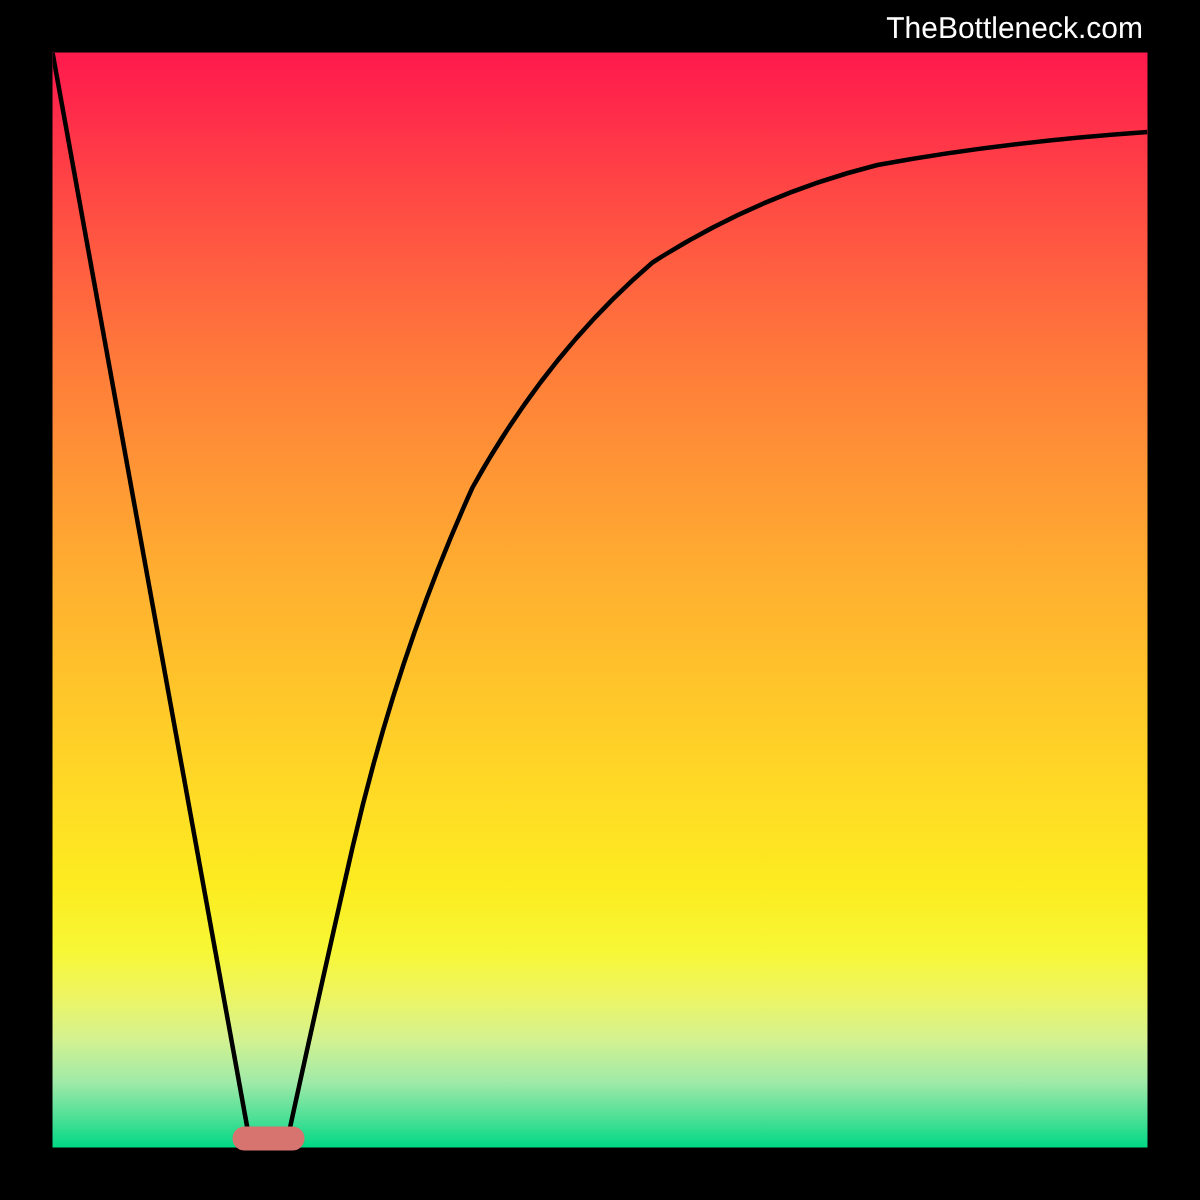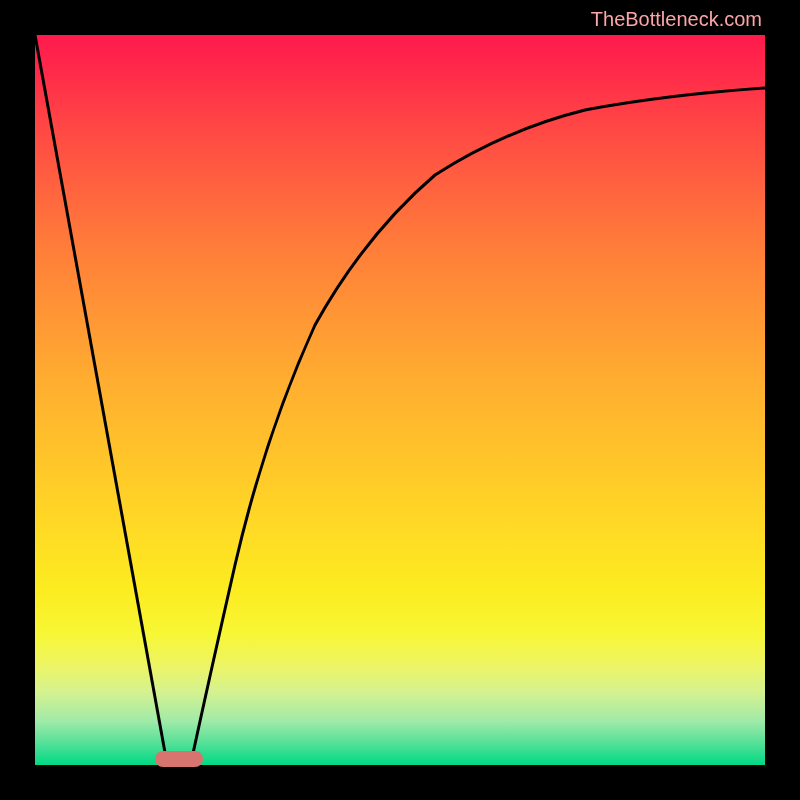--- a/index.html
+++ b/index.html
@@ -36,21 +36,21 @@
         #d5f290 90%,
         #a0eaa8 94%,
         #55e098 97%,
         #00d985 100%
       );
     }
     .watermark {
       position: absolute;
       top: 8px;
       right: 38px;
-      color: #fca5a5;
+      color: #ffffff;
       font-size: 20px;
       font-weight: normal;
       z-index: 10;
     }
     .curve-svg {
       position: absolute;
       top: 0;
       left: 0;
       width: 730px;
       height: 730px;

